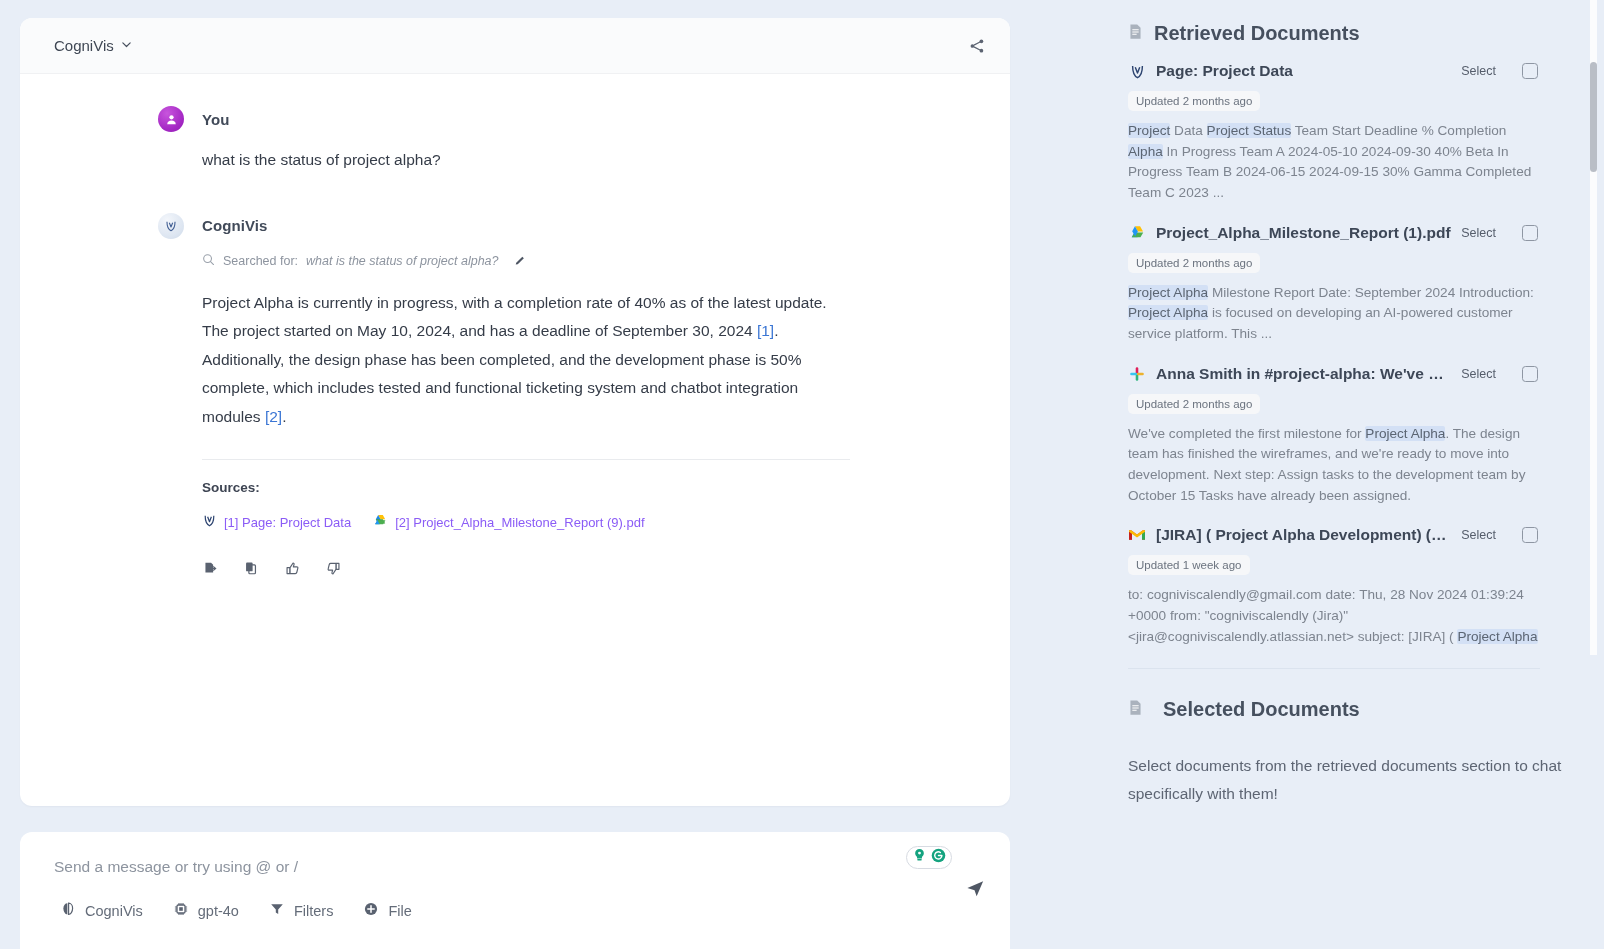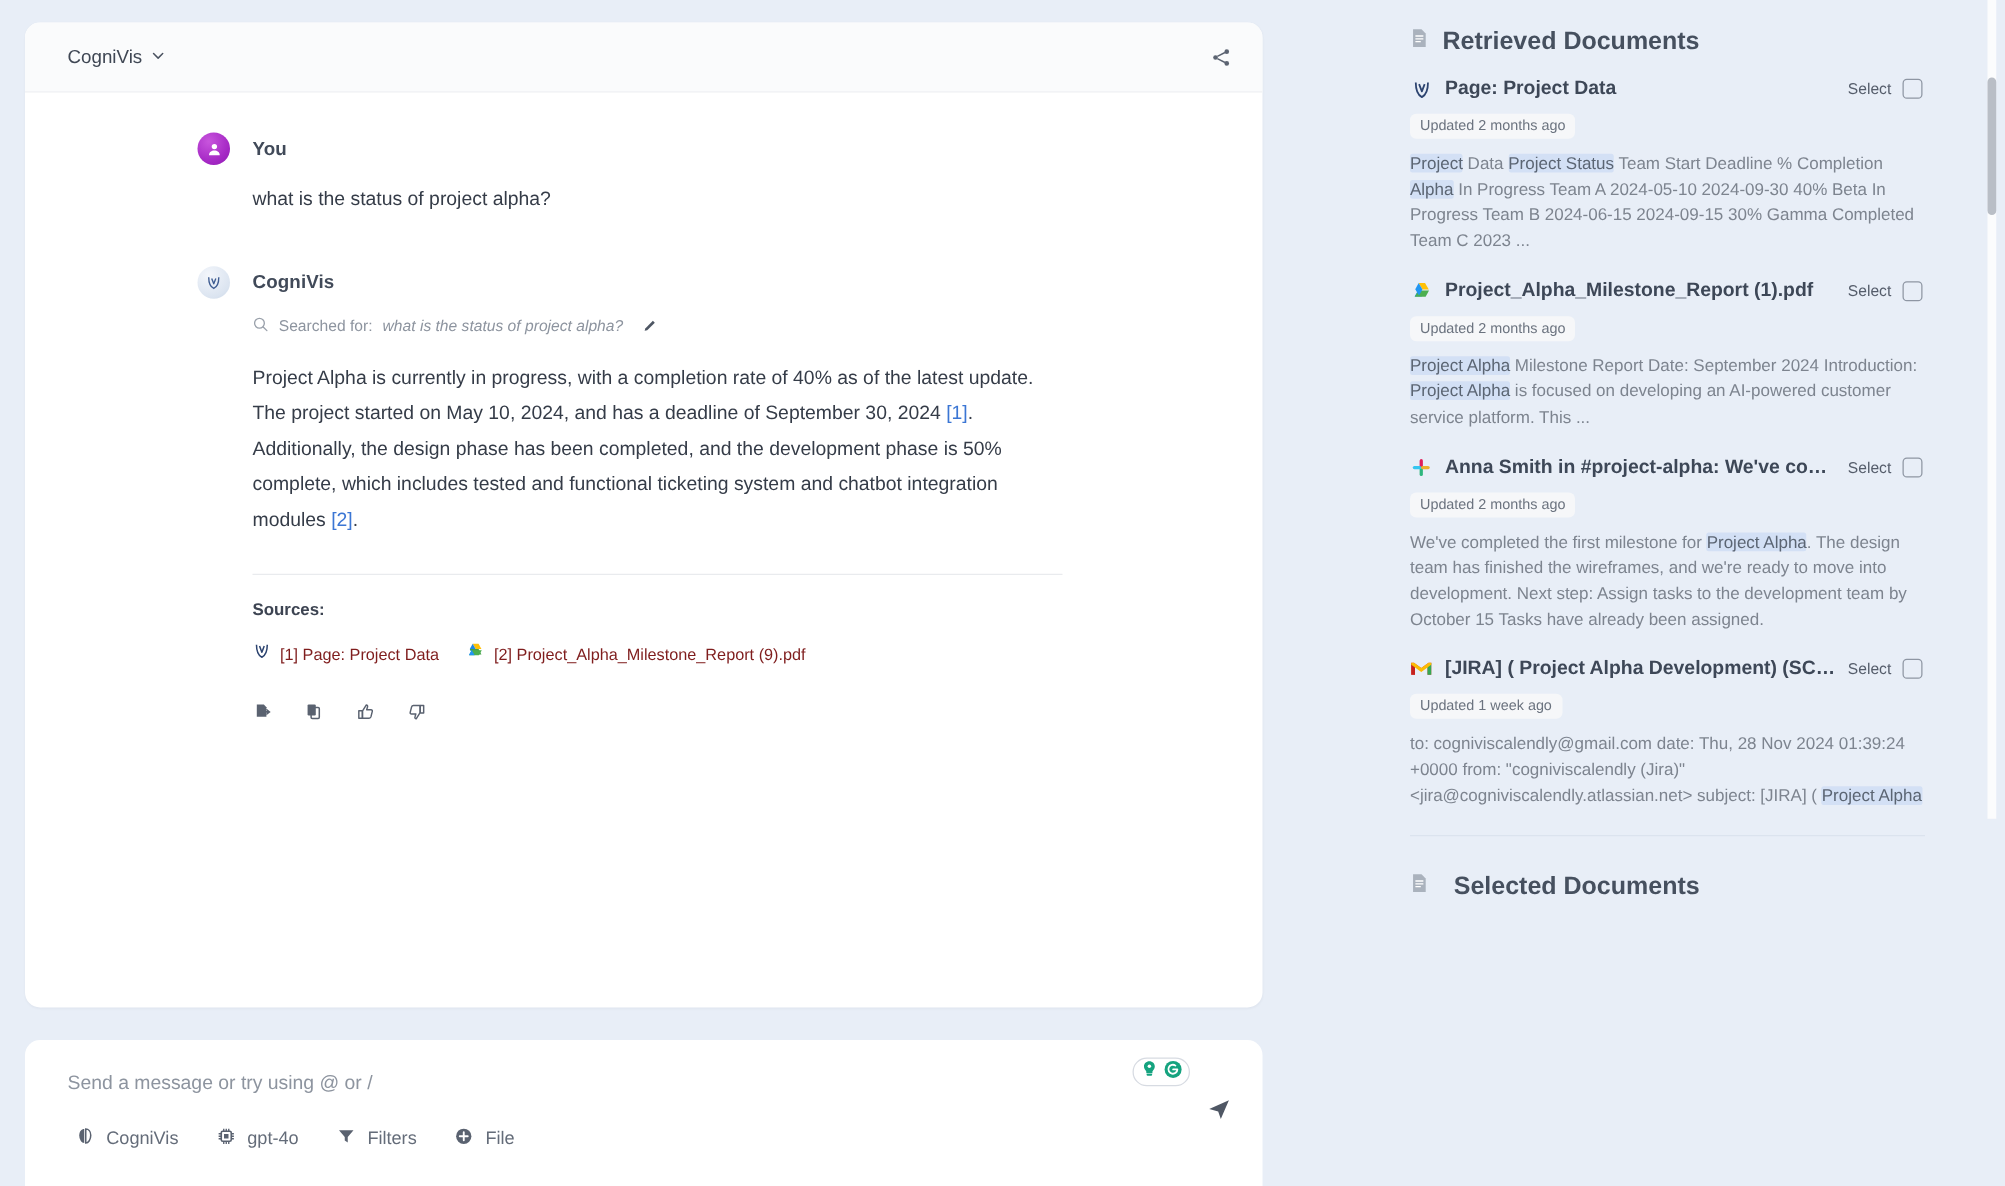--- a/index.html
+++ b/index.html
@@ -62,21 +62,21 @@
   .searched-row .q { font-style: italic; }
   .pencil { cursor: pointer; margin-left: 7px; display:flex; }
 
   .answer { font-size: 15.5px; color: #353c48; line-height: 1.845; max-width: 678px; }
   .cite { color: #3b76d4; cursor: pointer; }
 
   .divider { height: 1px; background: #e9ebee; margin: 28px 0 20px 0; max-width: 676px; }
   .sources-title { font-size: 13.5px; font-weight: 700; color: #3d4452; margin-bottom: 18px; }
   .sources-list { display: flex; align-items: center; gap: 22px; }
   .source-item { display: flex; align-items: center; gap: 7px; cursor: pointer; }
-  .source-item .lnk { font-size: 13px; color: #7f1d1d; }
+  .source-item .lnk { font-size: 13px; color: #8b5cf6; }
   .action-row { display: flex; align-items: center; gap: 24px; margin-top: 28px; }
   .act { cursor: pointer; width: 17px; height: 17px; display:flex; align-items:center; justify-content:center;}
 
   
   .composer {
     position: absolute; left: 20px; bottom: 0; width: 990px;
     background: #fff; border-radius: 12px 12px 0 0;
     padding: 26px 26px 20px 26px;
     height: 117px;
   }
@@ -112,21 +112,21 @@
     position: absolute; top: 62px; left: 0; width: 574px; height: 595px;
     overflow: hidden; padding: 0 66px 0 98px;
   }
   .doc { margin-bottom: 12px; }
   .doc-head { display: flex; align-items: center; gap: 10px; }
   .doc-title {
     font-size: 15.5px; font-weight: 700; color: #3d4757;
     white-space: nowrap; overflow: hidden; text-overflow: ellipsis;
     flex: 1 1 auto; cursor: pointer;
   }
-  .select-wrap { display: flex; align-items: center; gap: 9px; flex: 0 0 auto; }
+  .select-wrap { display: flex; align-items: center; gap: 26px; flex: 0 0 auto; }
   .select-lbl { font-size: 12.5px; color: #555d6b; }
   .cbox { width: 16px; height: 16px; border: 1.6px solid #8e96a3; border-radius: 3.5px; background: transparent; cursor: pointer; }
   .badge {
     display: inline-block; background: #f6f7f9; color: #6b737f;
     font-size: 11.5px; padding: 4px 8px; border-radius: 5px;
     margin: 11px 0 10px 0;
   }
   .snippet { font-size: 13.6px; line-height: 1.52; color: #7d848f; }
   .hl { background: #d3e0f5; color: #5b6573; border-radius: 2px; }
 
@@ -453,15 +453,16 @@
     <div class="selected-head">
       <span>
         <svg width="15" height="17" viewBox="0 0 16 18">
           <path d="M2.6 1.4 h7.2 l3.6 3.6 v11.6 h-10.8 z" fill="#aab2bd"></path>
           <path d="M4.6 7.2 h6.8 M4.6 9.6 h6.8 M4.6 12 h4.6" stroke="#fff" stroke-width="1.1"></path>
         </svg>
       </span>
       <span>Selected Documents</span>
     </div>
 
+    <div class="selected-hint">Select documents from the retrieved documents section to chat specifically with them!</div>
   </div>
 
 </div>
 
 </body></html>

